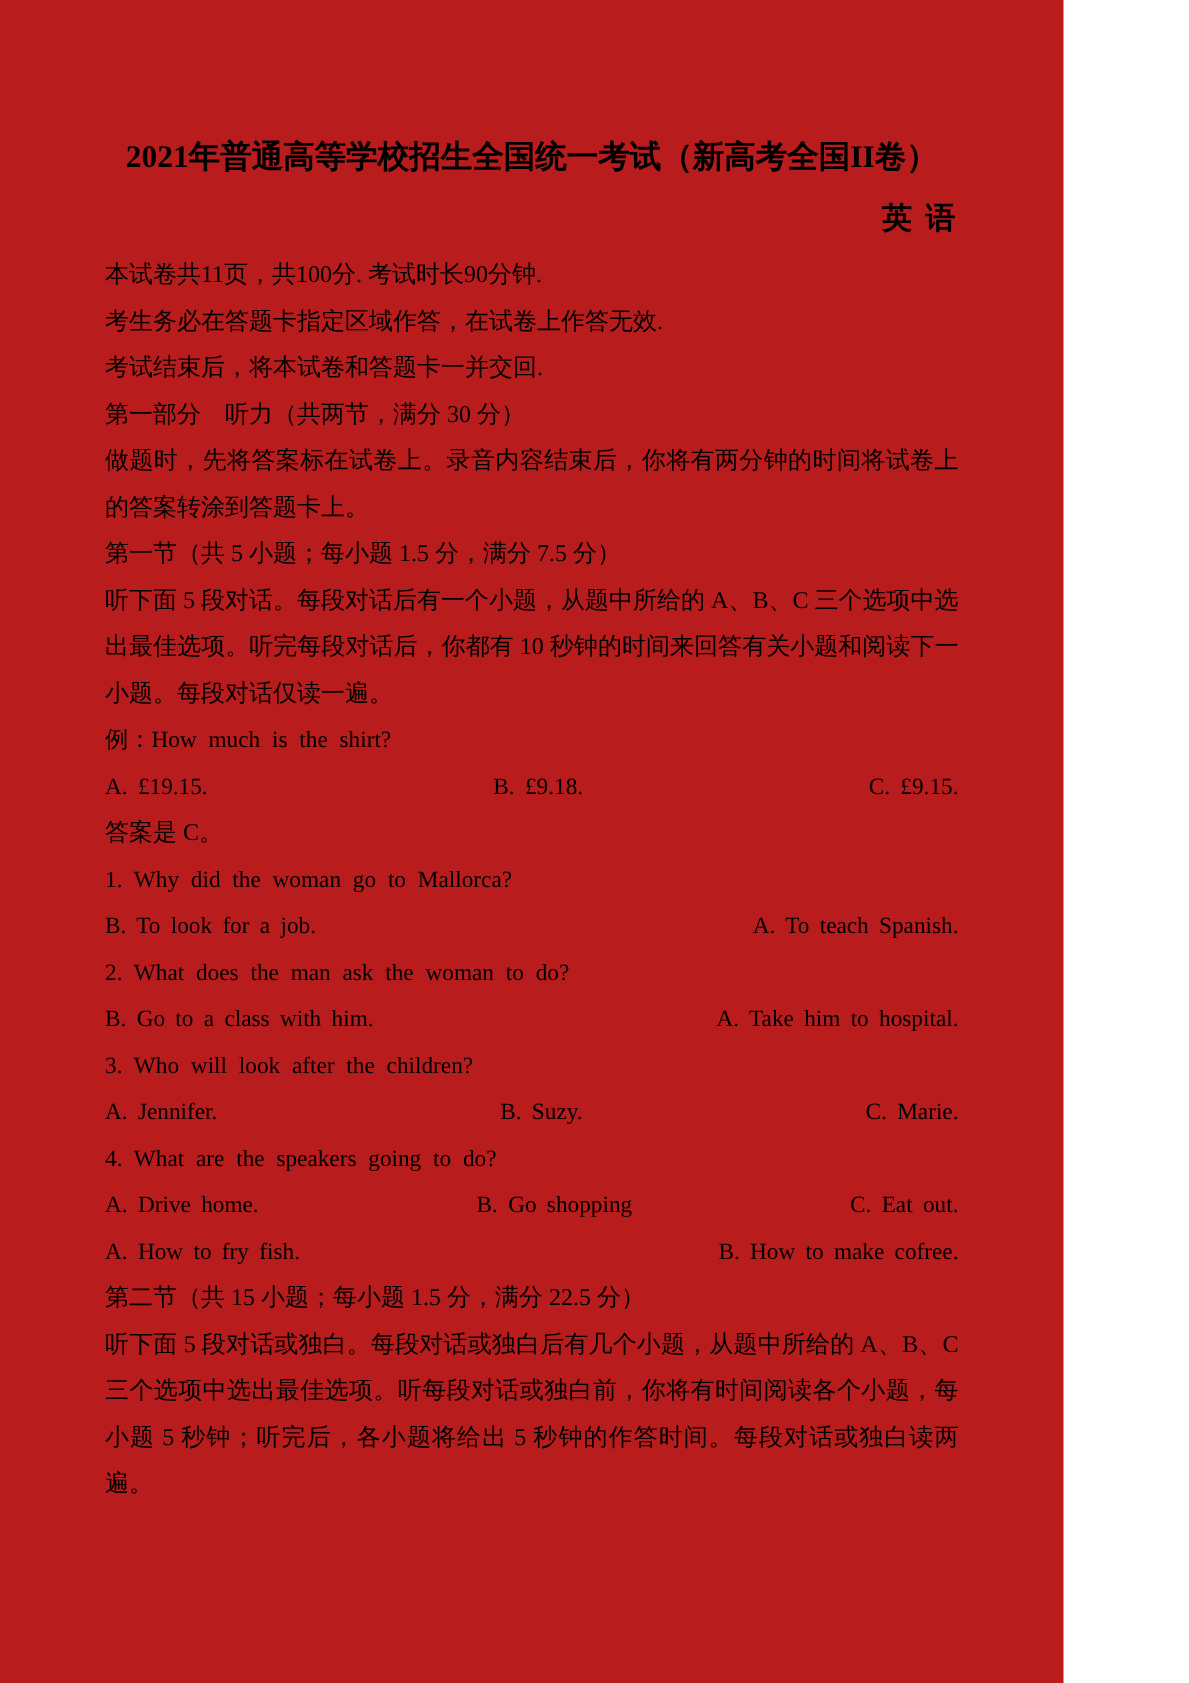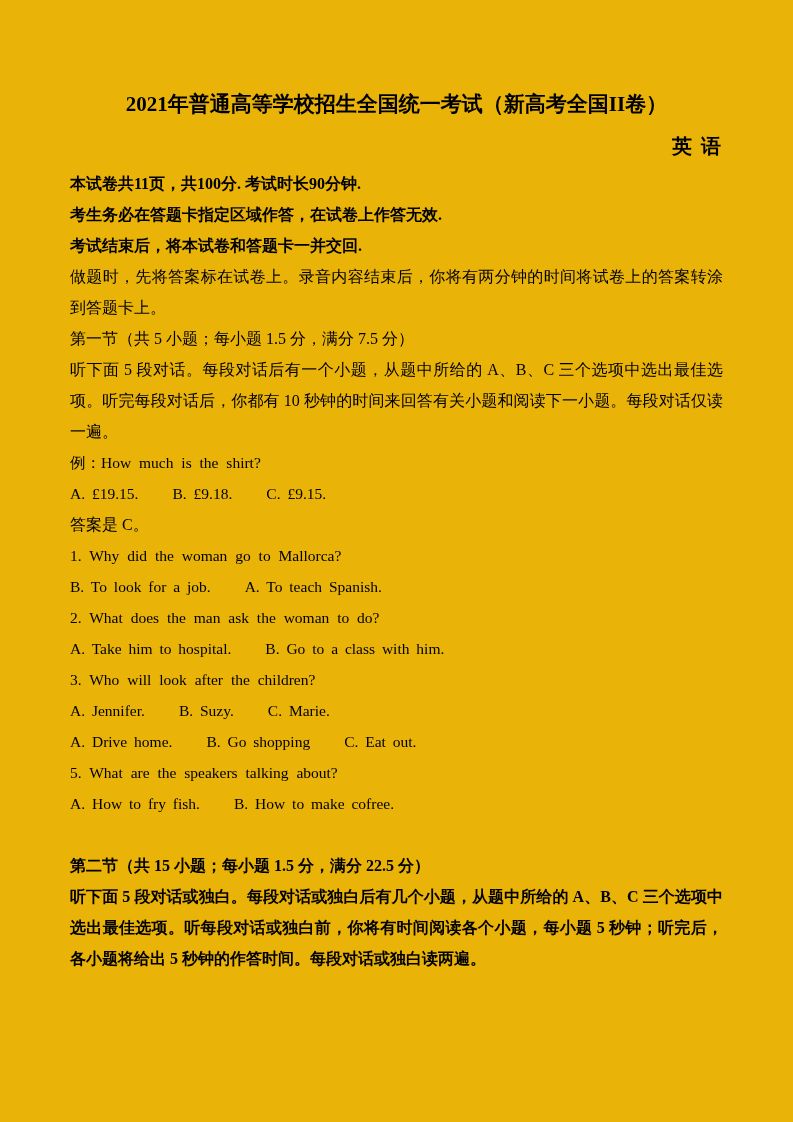--- a/index.html
+++ b/index.html
@@ -2,25 +2,25 @@
 <html><head>
 <meta charset="utf-8">
 <style>
   html, body {
     margin: 0;
     padding: 0;
     background: #ffffff;
   }
   .page {
     position: relative;
-    width: 793px;
+    width: 709px;
     height: 1122px;
     box-sizing: border-box;
     padding: 88px 70px 32px 70px;
-    background: #eab308;
+    background: #b91c1c;
     color: #000000;
     font-family: "Liberation Serif", "DejaVu Serif", serif;
     overflow: hidden;
   }
   .doc-title {
     font-size: 21px;
     line-height: 32px;
     font-weight: bold;
     text-align: center;
     margin: 0 0 10px 0;
@@ -31,75 +31,77 @@
     font-weight: bold;
     text-align: right;
     margin: 0 0 6px 0;
     letter-spacing: 2px;
   }
   .para {
     font-size: 16px;
     line-height: 31px;
     margin: 0;
   }
-  .bold { font-weight: bold; }
+  .bold { font-weight: normal; }
   .justify { text-align: justify; }
   .en { word-spacing: 4px; font-size: 15.5px; }
-  .gap { margin-top: 31px; }
+  .gap { }
   .options {
     display: flex;
     flex-wrap: wrap;
     column-gap: 34px;
     font-size: 15.5px;
     line-height: 31px;
     word-spacing: 3px;
+    justify-content: space-between;
   }
 </style>
 </head>
 <body>
 
 <div class="page">
   <h1 class="doc-title">2021年普通高等学校招生全国统一考试（新高考全国II卷）</h1>
   <h2 class="doc-subtitle">英 语</h2>
   <div id="content">
       <p class="para bold">本试卷共11页，共100分. 考试时长90分钟.</p>
       <p class="para bold">考生务必在答题卡指定区域作答，在试卷上作答无效.</p>
       <p class="para bold">考试结束后，将本试卷和答题卡一并交回.</p>
+      <p class="para bold">第一部分　听力（共两节，满分 30 分）</p>
       <p class="para justify">做题时，先将答案标在试卷上。录音内容结束后，你将有两分钟的时间将试卷上的答案转涂到答题卡上。</p>
       <p class="para">第一节（共 5 小题；每小题 1.5 分，满分 7.5 分）</p>
       <p class="para justify">听下面 5 段对话。每段对话后有一个小题，从题中所给的 A、B、C 三个选项中选出最佳选项。听完每段对话后，你都有 10 秒钟的时间来回答有关小题和阅读下一小题。每段对话仅读一遍。</p>
       <p class="para en">例：How much is the shirt?</p>
       <div class="para options">
         <span>A. £19.15.</span>
         <span>B. £9.18.</span>
         <span>C. £9.15.</span>
       </div>
       <p class="para">答案是 C。</p>
       <p class="para en">1. Why did the woman go to Mallorca?</p>
       <div class="para options">
         <span>B. To look for a job.</span>
         <span>A. To teach Spanish.</span>
       </div>
       <p class="para en">2. What does the man ask the woman to do?</p>
       <div class="para options">
+        <span>B. Go to a class with him.</span>
         <span>A. Take him to hospital.</span>
-        <span>B. Go to a class with him.</span>
       </div>
       <p class="para en">3. Who will look after the children?</p>
       <div class="para options">
         <span>A. Jennifer.</span>
         <span>B. Suzy.</span>
         <span>C. Marie.</span>
       </div>
+      <p class="para en">4. What are the speakers going to do?</p>
       <div class="para options">
         <span>A. Drive home.</span>
         <span>B. Go shopping</span>
         <span>C. Eat out.</span>
       </div>
-      <p class="para en">5. What are the speakers talking about?</p>
       <div class="para options">
         <span>A. How to fry fish.</span>
         <span>B. How to make cofree.</span>
       </div>
       <p class="para bold gap">第二节（共 15 小题；每小题 1.5 分，满分 22.5 分）</p>
       <p class="para bold justify">听下面 5 段对话或独白。每段对话或独白后有几个小题，从题中所给的 A、B、C 三个选项中选出最佳选项。听每段对话或独白前，你将有时间阅读各个小题，每小题 5 秒钟；听完后，各小题将给出 5 秒钟的作答时间。每段对话或独白读两遍。</p>
     </div>
 </div>
 
 </body></html>

